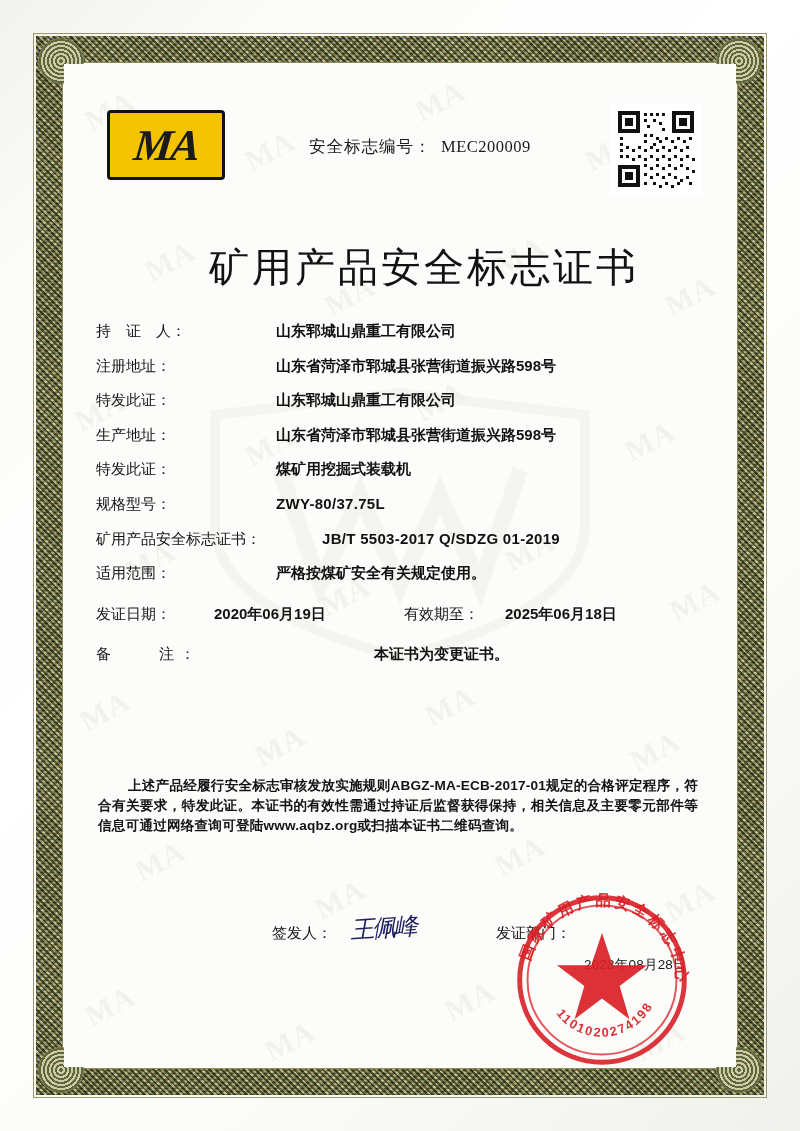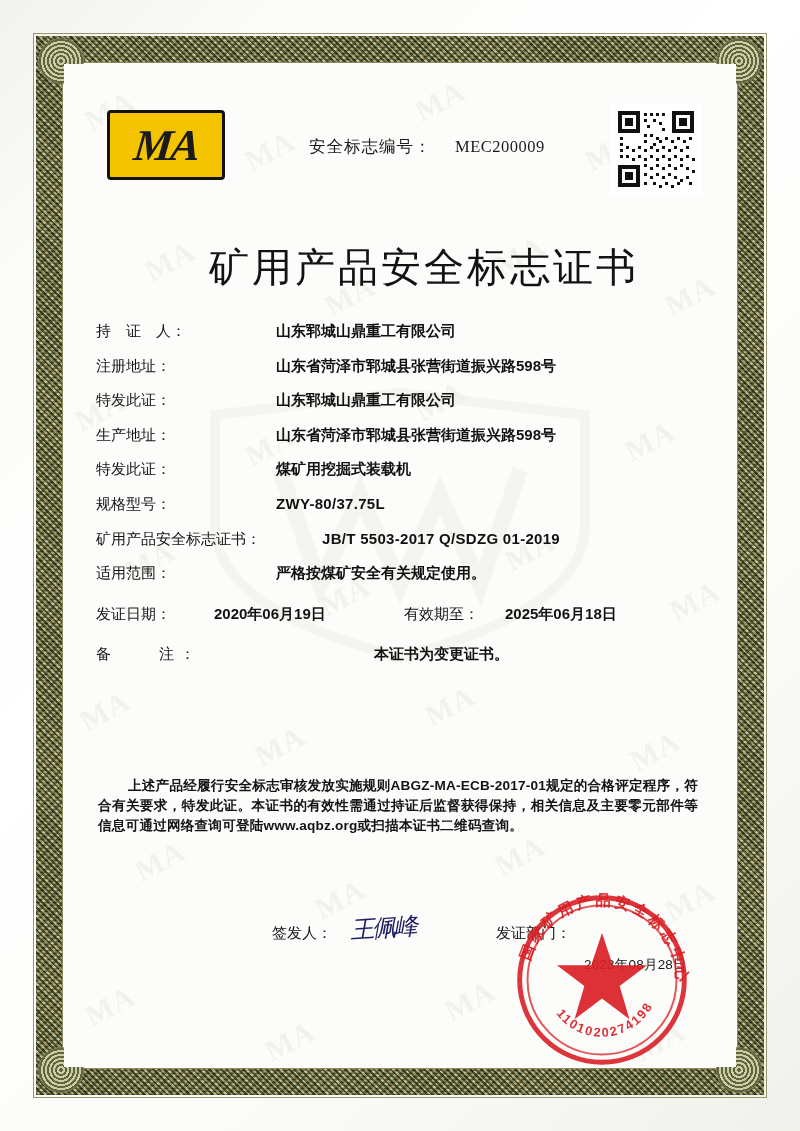--- a/index.html
+++ b/index.html
@@ -148,21 +148,21 @@
   .cert-no {
     position: absolute;
     left: 245px; top: 38px;
     font-size: 16.5px;
     color: #1a1a1a;
     white-space: nowrap;
   }
   .cert-no .label { letter-spacing: 1px; }
   .cert-no .value {
     font-family: "Liberation Serif", serif;
-    margin-left: 19px;
+    margin-left: 5px;
     letter-spacing: 0.5px;
   }
 
   
   .qr {
     position: absolute;
     right: 34px; top: 5px;
     width: 92px; height: 92px;
     background: #fff;
     padding: 4px;

